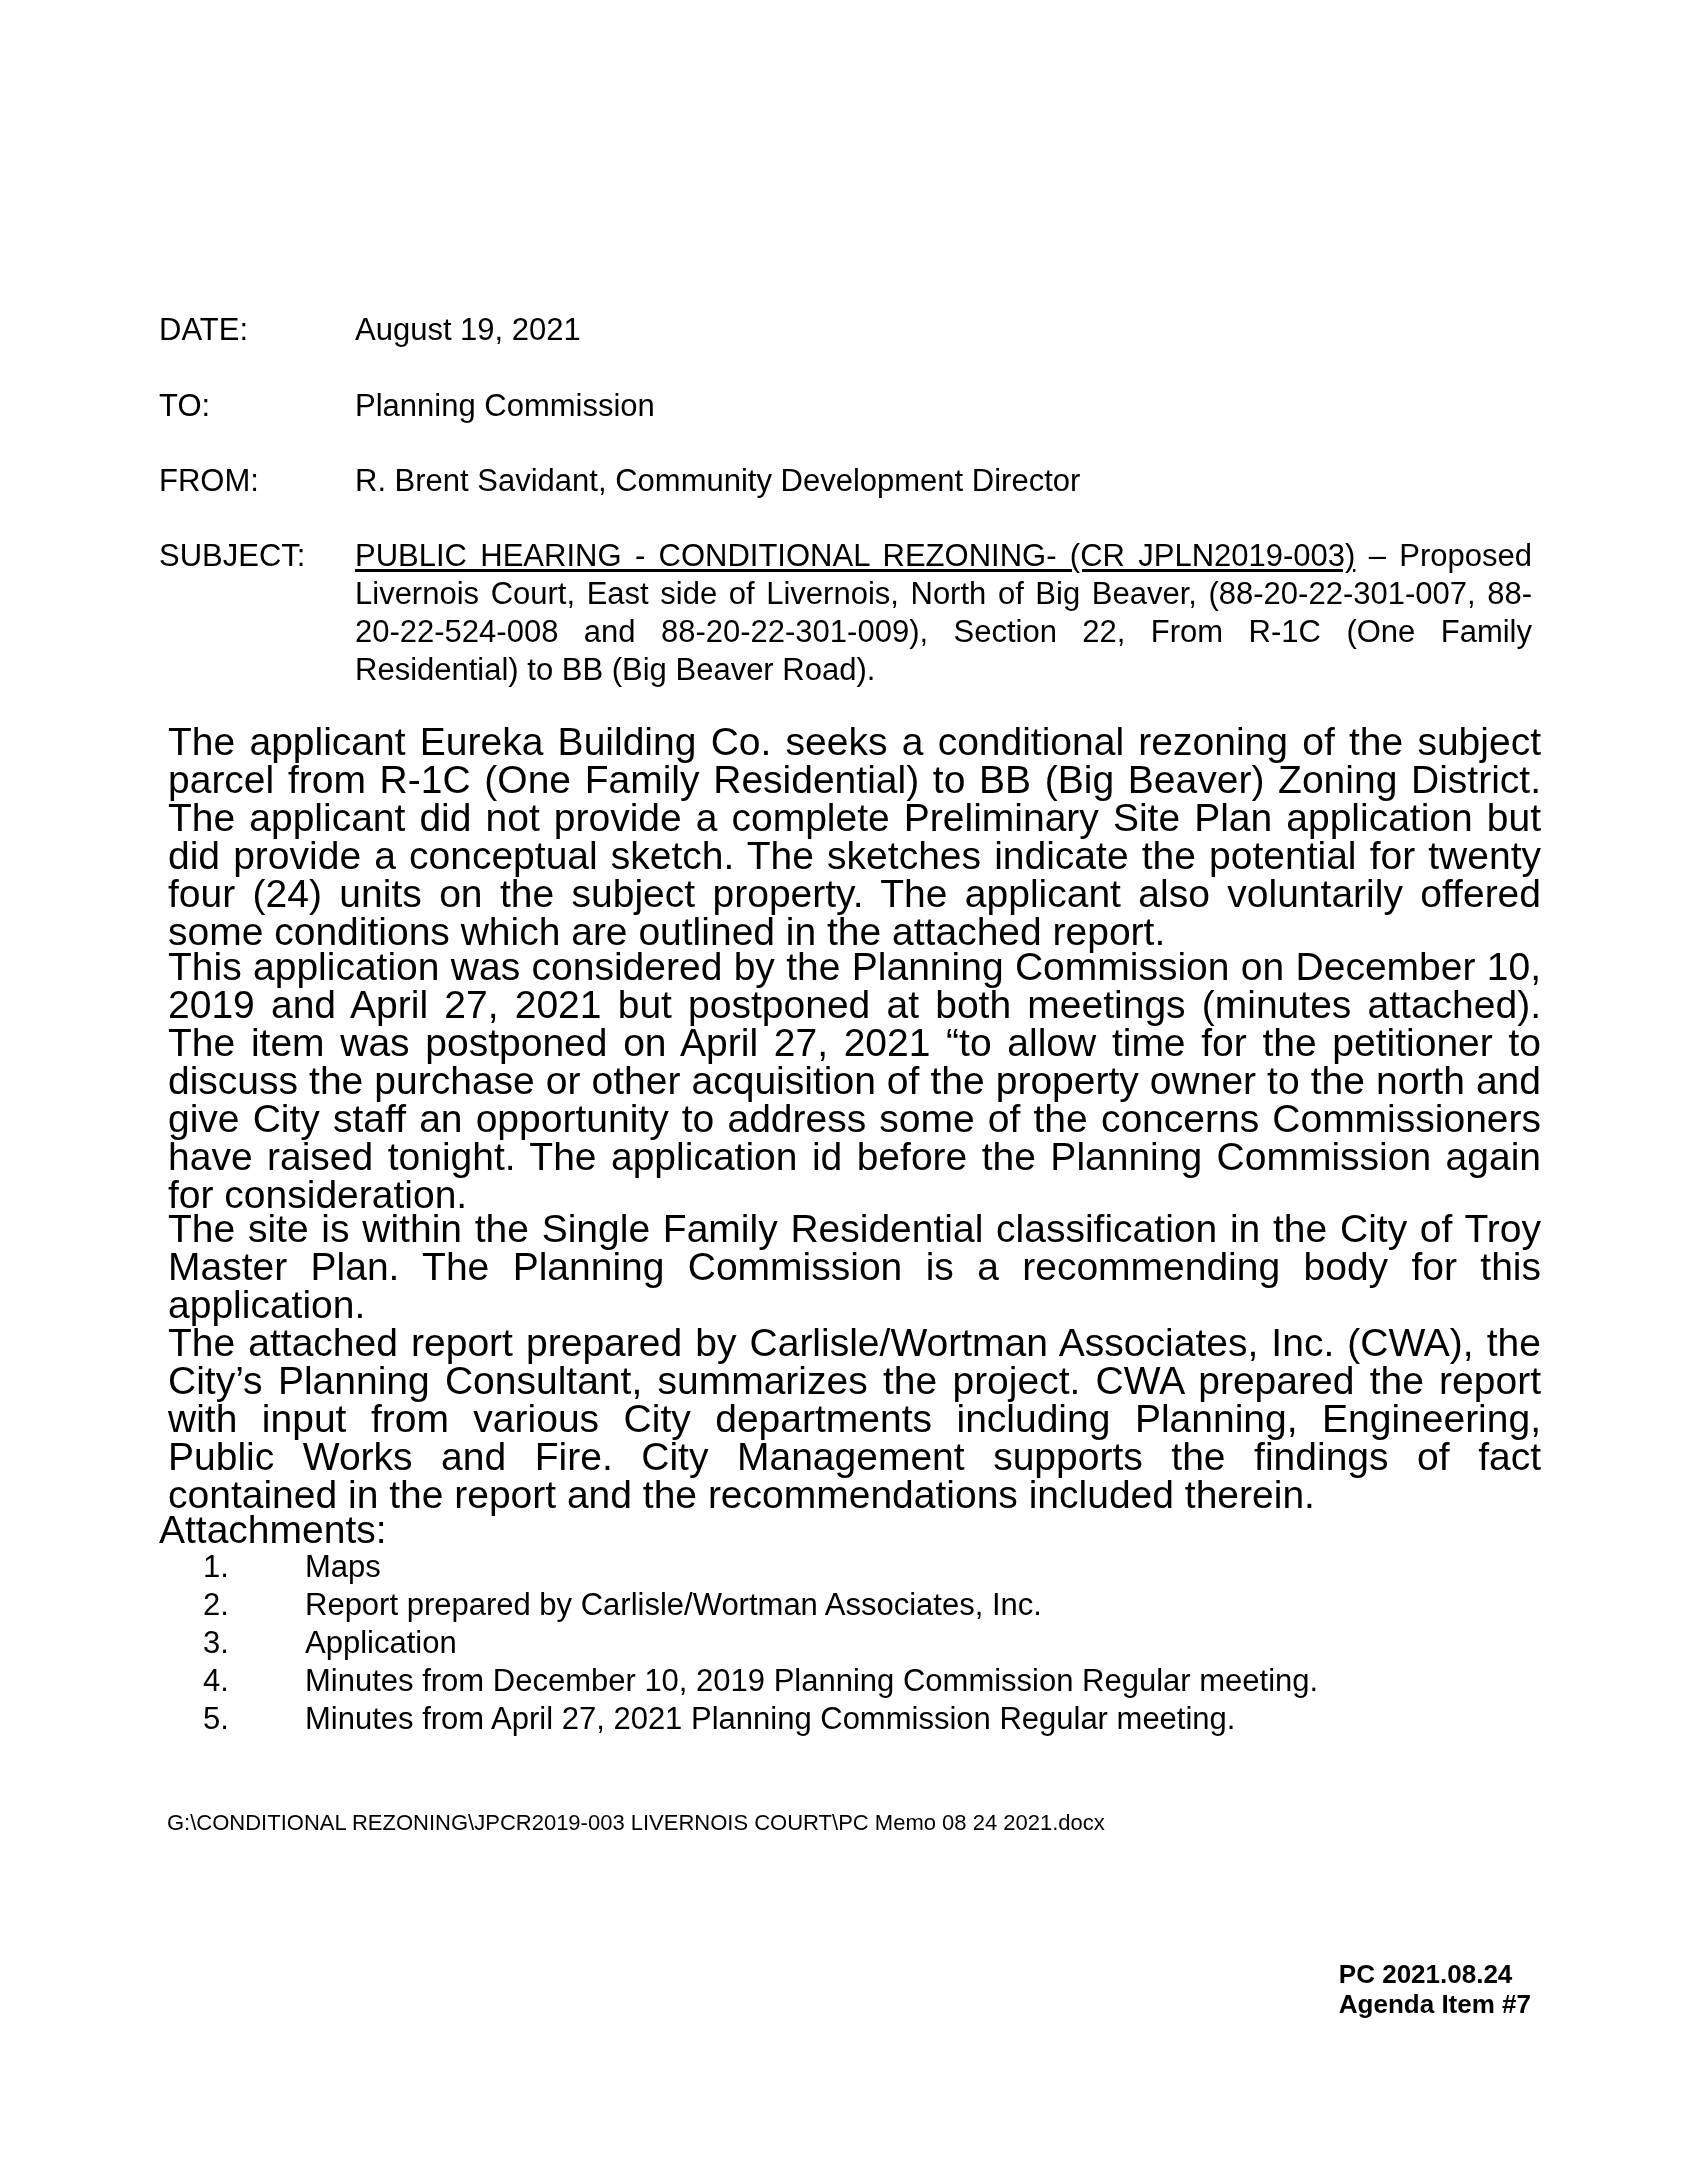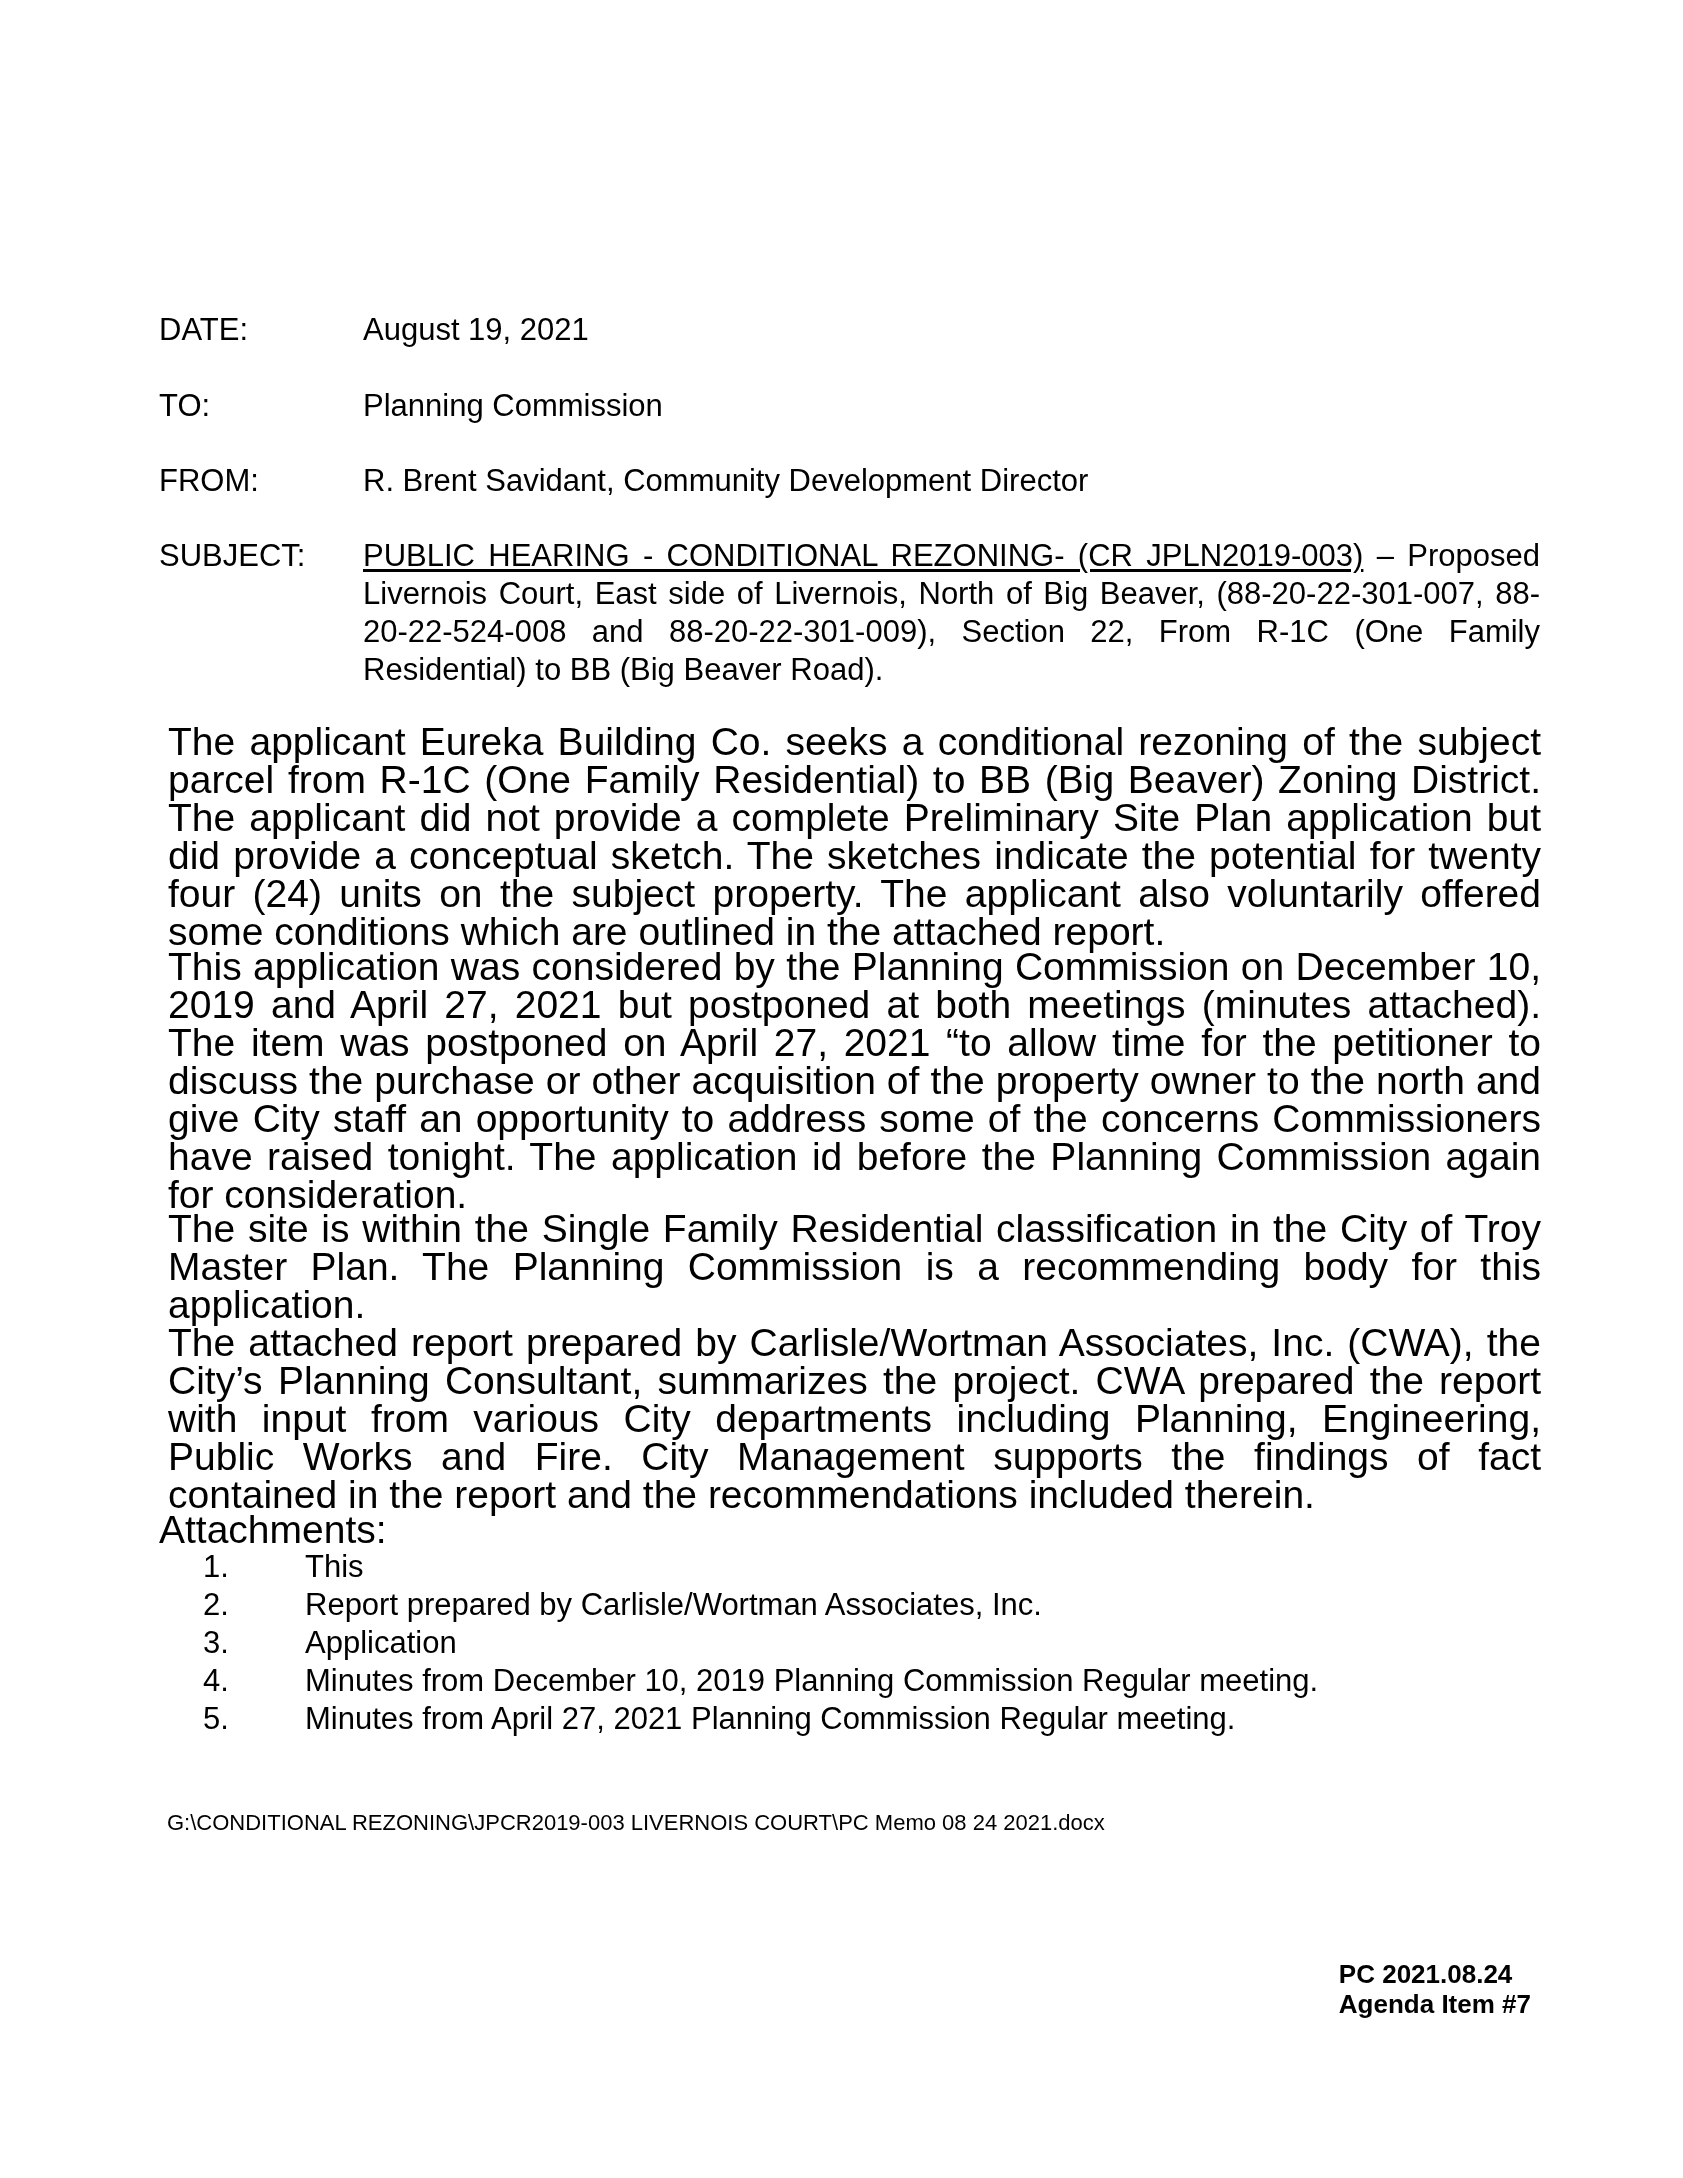--- a/index.html
+++ b/index.html
@@ -1,21 +1,21 @@
 <!DOCTYPE html>
 <html><head>
 <meta charset="utf-8">
 <style>
   html, body { margin: 0; padding: 0; background: #ffffff; }
   body { width: 1683px; height: 2178px; position: relative; overflow: hidden;
          font-family: "Liberation Sans", sans-serif; color: #000; }
   .page { position: absolute; left: 159px; top: 0; width: 1373px; }
   .hdr { position: absolute; left: 0; font-size: 31px; line-height: 38px; }
   .hdr .lbl { position: absolute; left: 0; top: 0; white-space: nowrap; }
-  .hdr .val { position: absolute; left: 196px; top: 0; width: 1177px; white-space: nowrap; margin-left: 8px; }
+  .hdr .val { position: absolute; left: 196px; top: 0; width: 1177px; white-space: nowrap; }
   .hdr .val.wrap { white-space: normal; text-align: justify; }
   .subj-title { text-decoration: underline; text-underline-offset: 3px; }
   .para { position: absolute; left: 9px; width: 1373px; font-size: 39px; line-height: 38px;
           text-align: justify; margin: 0; }
   .att-title { position: absolute; left: 0; font-size: 39px; line-height: 38px; }
   .att-list { position: absolute; left: 0; top: 1548px; margin: 0; padding: 0; list-style: none;
               font-size: 31px; line-height: 38px; }
   .att-list li { position: relative; height: 38px; white-space: nowrap; }
   .att-list .num { position: absolute; left: 44px; }
   .att-list .txt { position: absolute; left: 146px; }
@@ -50,21 +50,21 @@
 
   <p class="para" style="top:723px;">The applicant Eureka Building Co. seeks a conditional rezoning of the subject parcel from R-1C (One Family Residential) to BB (Big Beaver) Zoning District. The applicant did not provide a complete Preliminary Site Plan application but did provide a conceptual sketch. The sketches indicate the potential for twenty four (24) units on the subject property. The applicant also voluntarily offered some conditions which are outlined in the attached report.</p>
   <p class="para" style="top:948px;">This application was considered by the Planning Commission on December 10, 2019 and April 27, 2021 but postponed at both meetings (minutes attached). The item was postponed on April 27, 2021 “to allow time for the petitioner to discuss the purchase or other acquisition of the property owner to the north and give City staff an opportunity to address some of the concerns Commissioners have raised tonight. The application id before the Planning Commission again for consideration.</p>
   <p class="para" style="top:1210px;">The site is within the Single Family Residential classification in the City of Troy Master Plan. The Planning Commission is a recommending body for this application.</p>
   <p class="para" style="top:1324px;">The attached report prepared by Carlisle/Wortman Associates, Inc. (CWA), the City’s Planning Consultant, summarizes the project. CWA prepared the report with input from various City departments including Planning, Engineering, Public Works and Fire. City Management supports the findings of fact contained in the report and the recommendations included therein.</p>
 
   <div class="att-title" style="top:1511px;">Attachments:</div>
   <ul class="att-list">
     <li>
         <span class="num">1.</span>
-        <span class="txt">This</span>
+        <span class="txt">Maps</span>
       </li>
     <li>
         <span class="num">2.</span>
         <span class="txt">Report prepared by Carlisle/Wortman Associates, Inc.</span>
       </li>
     <li>
         <span class="num">3.</span>
         <span class="txt">Application</span>
       </li>
     <li>

